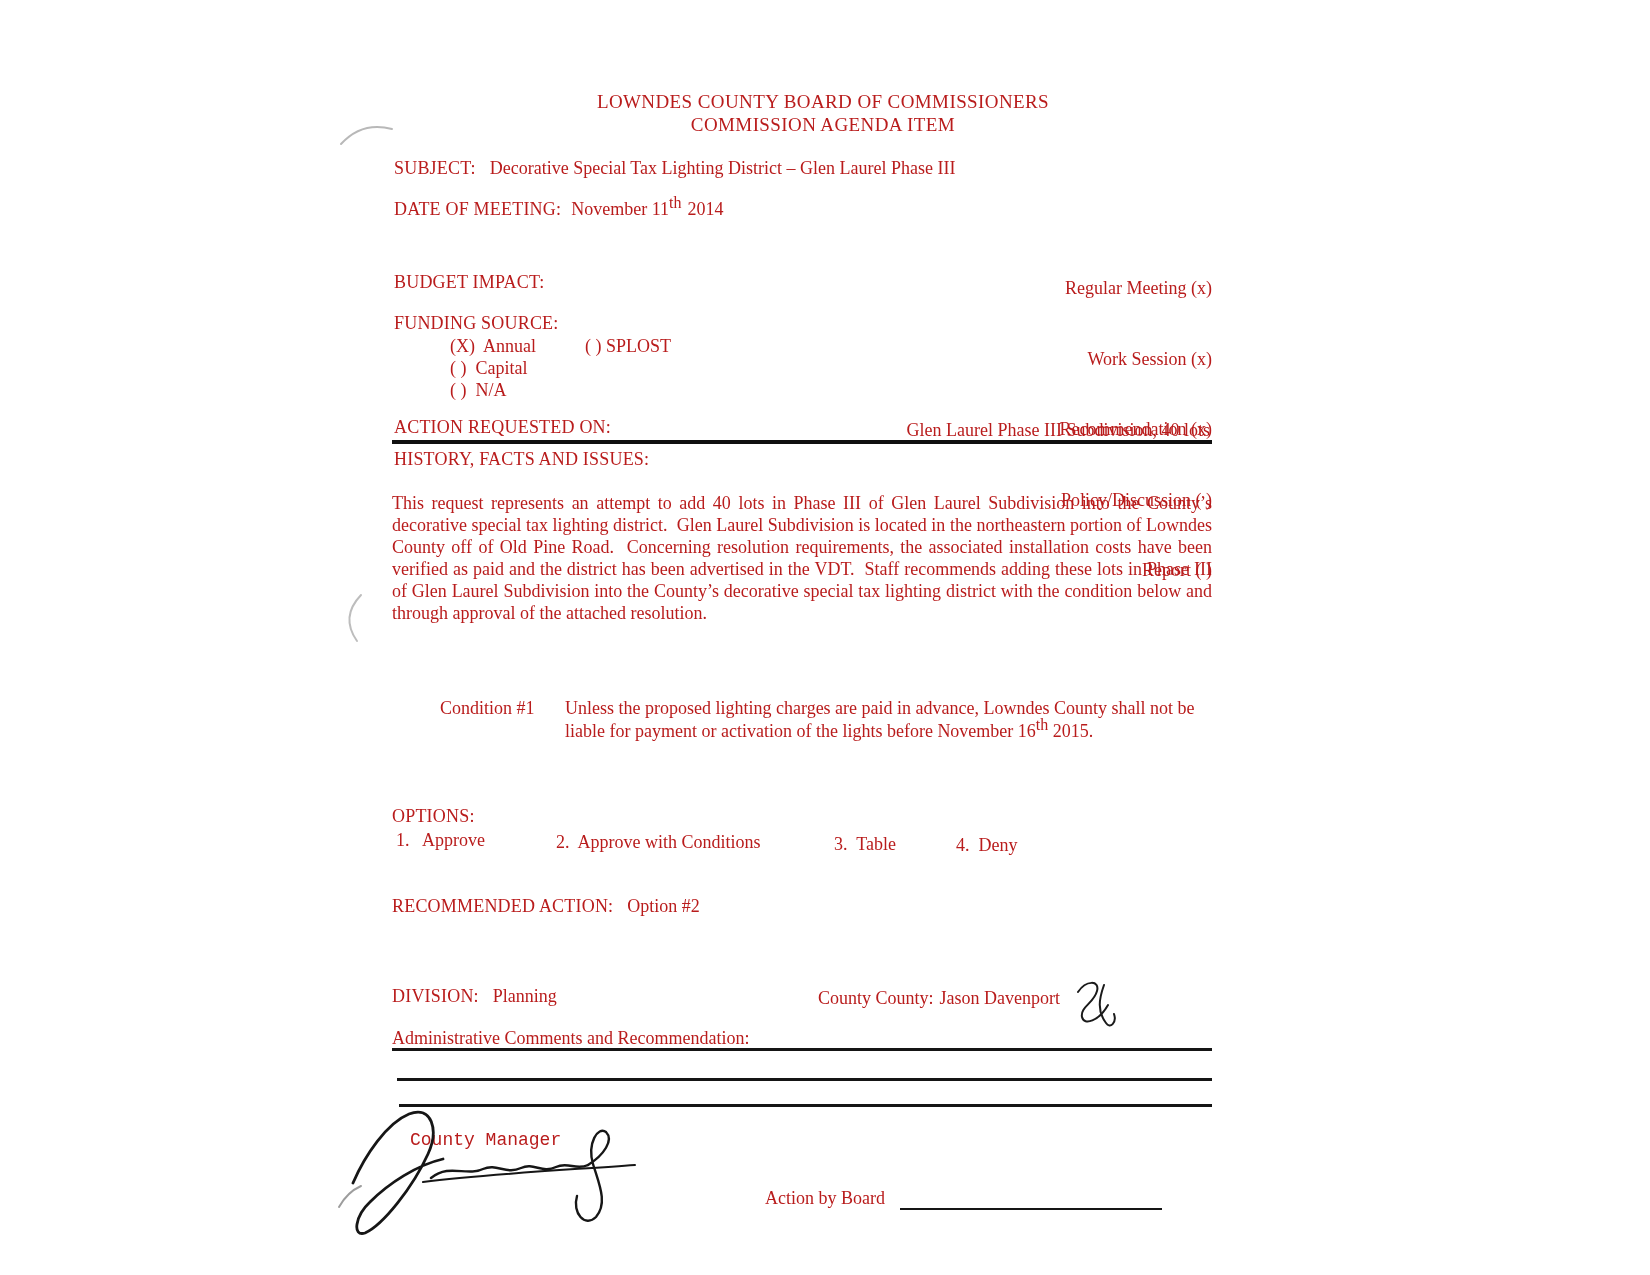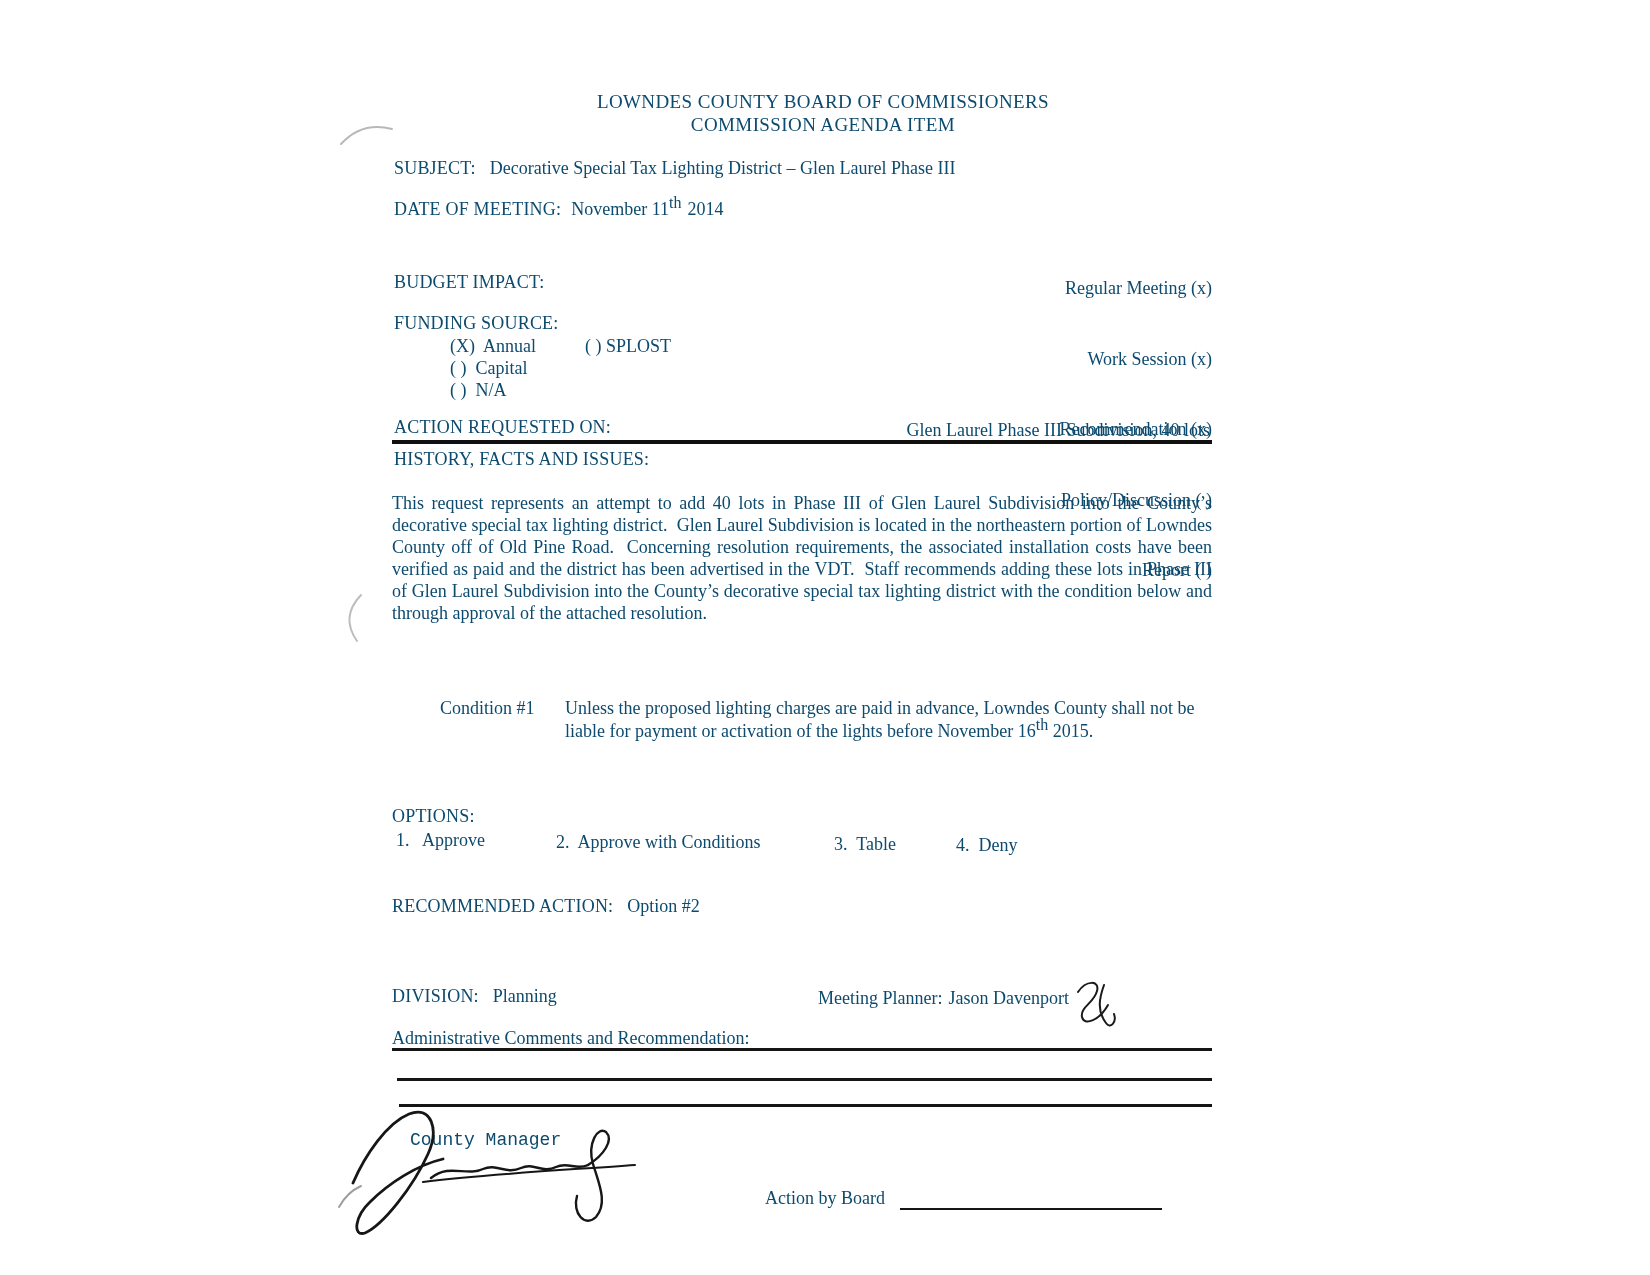--- a/index.html
+++ b/index.html
@@ -1,21 +1,21 @@
 <!DOCTYPE html>
 <html><head>
 <meta charset="utf-8">
 <style>
   html,body{margin:0;padding:0;background:#e8e8e8;}
   .page{
     position:relative;
     width:1650px;height:1275px;
     background:#ffffff;
     font-family:"Liberation Serif", serif;
-    color:#0c4a6e;
+    color:#b91c1c;
     font-size:18px;
     overflow:hidden;
   }
   .abs{position:absolute;}
   .pre{white-space:pre-wrap;}
   .doc-title{
     text-align:center;
     font-size:19px;
     letter-spacing:.4px;
     line-height:23px;
@@ -106,21 +106,21 @@
   <div class="abs pre" style="left:956px;top:835px;">4.  Deny</div>
 
   <div class="abs" style="left:392px;top:896px;">
     <span class="lbl">RECOMMENDED ACTION:</span><span class="gap-lg">Option #2</span>
   </div>
 
   <div class="abs" style="left:392px;top:986px;">
     <span class="lbl">DIVISION:</span><span class="gap-lg">Planning</span>
   </div>
   <div class="abs" style="left:818px;top:988px;">
-    <span>Meeting Planner:</span><span class="gap-sm">Jason Davenport</span>
+    <span>County County:</span><span class="gap-sm">Jason Davenport</span>
   </div>
 
   <svg class="abs" style="left:1068px;top:976px;" width="56" height="54" viewBox="0 0 56 54">
     <path d="M 10 16 C 18 4 32 4 29 15 C 26 27 12 31 14 41 C 16 50 31 45 40 29" stroke="#1a1a1a" stroke-width="2" fill="none" stroke-linecap="round"></path>
     <path d="M 36 9 C 31 23 29 35 38 47 C 42 53 49 47 46 38" stroke="#1a1a1a" stroke-width="2" fill="none" stroke-linecap="round"></path>
   </svg>
 
   <div class="abs admin-label" style="left:392px;top:1028px;">Administrative Comments and Recommendation:</div>
   <div class="abs thin-rule" style="left:392px;top:1048px;width:820px;height:3px;"></div>
   <div class="abs thin-rule" style="left:397px;top:1078px;width:815px;height:3px;"></div>

